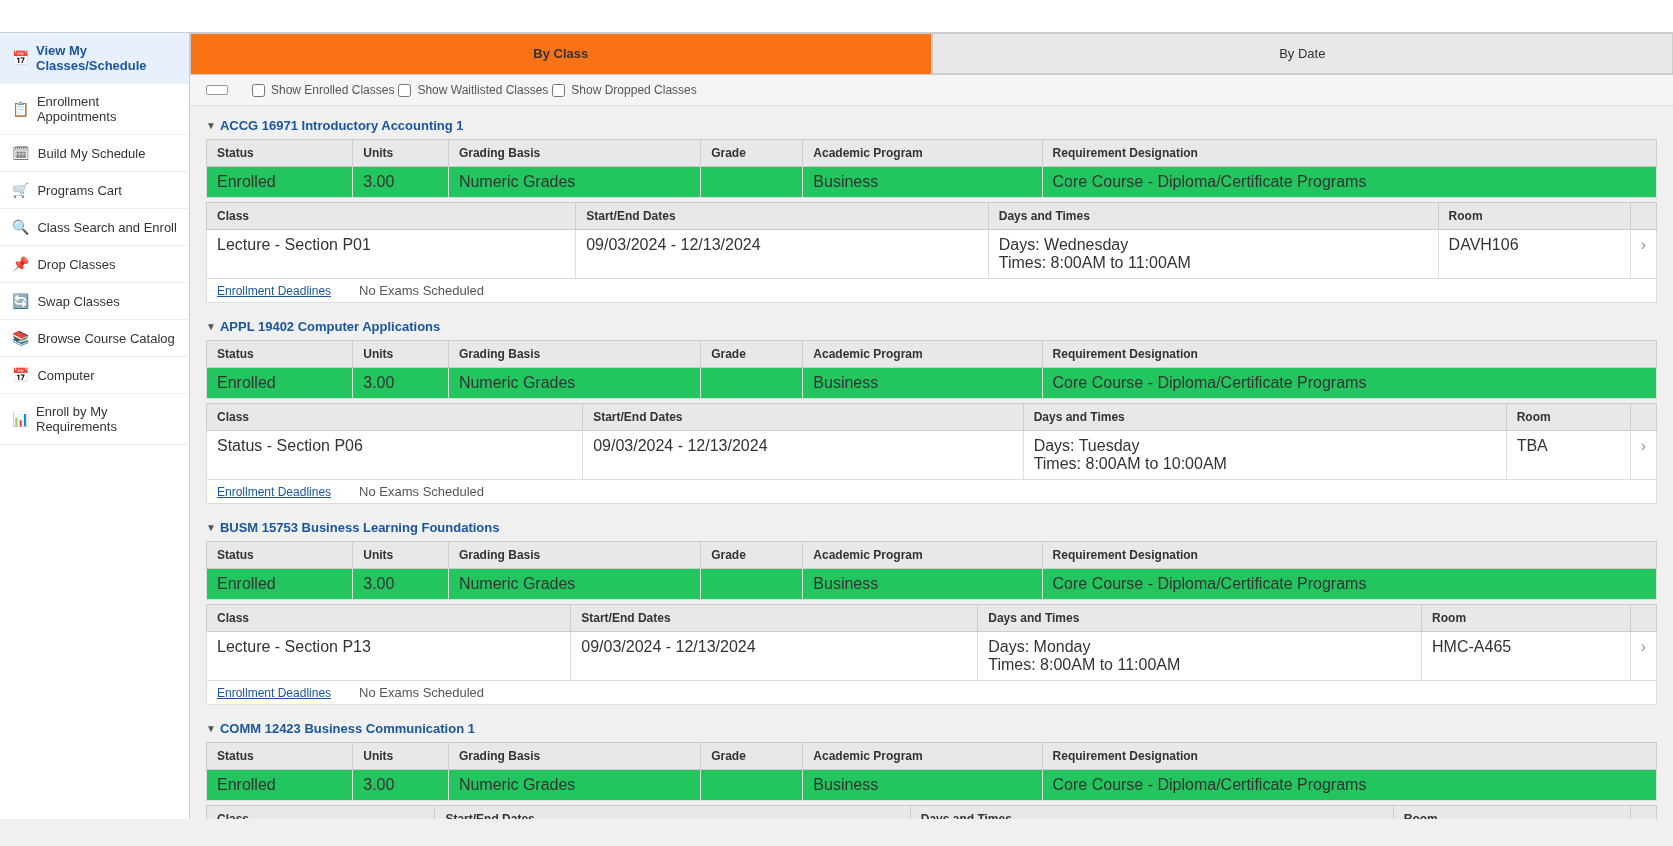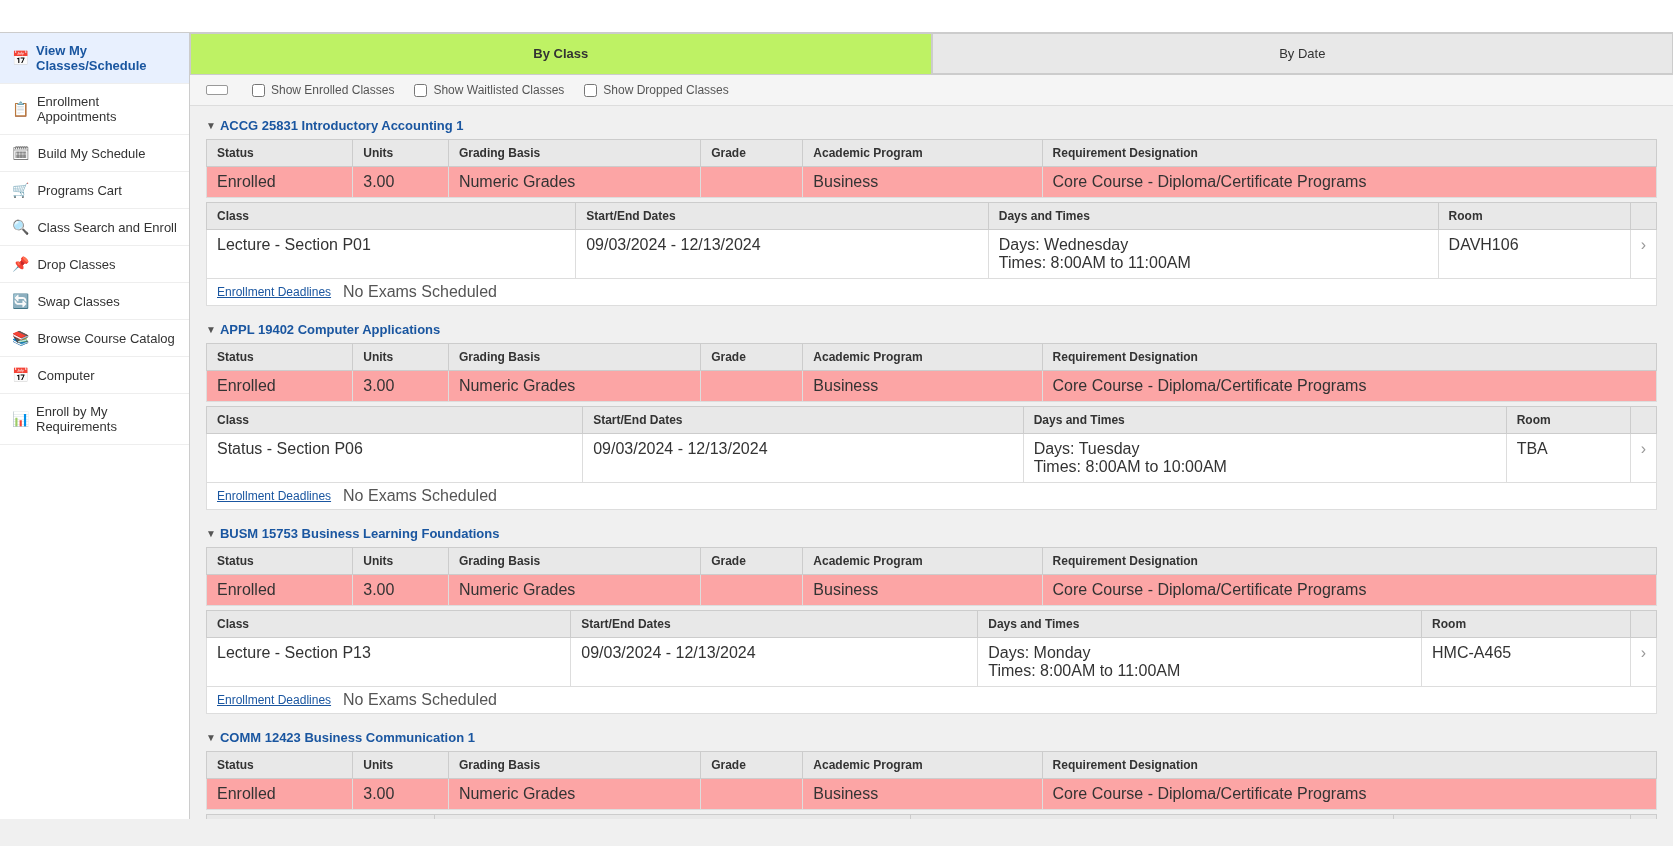--- a/index.html
+++ b/index.html
@@ -25,57 +25,57 @@
     
     .main-content { flex: 1; overflow-y: auto; background: #f0f0f0; padding: 0; }
 
     
     .tabs-bar { display: flex; border-bottom: 1px solid #ccc; }
     .tab {
       flex: 1; text-align: center; padding: 12px;
       cursor: pointer; font-size: 13px; background: #f0f0f0; border: 1px solid #ccc;
       color: #333;
     }
-    .tab.active { background: #bef264; font-weight: bold; border-bottom: none; }
+    .tab.active { background: #f97316; font-weight: bold; border-bottom: none; }
     .tab:not(.active) { background: #e8e8e8; padding-left: 12px; }
 
     
     .toolbar { padding: 8px 16px; display: flex; align-items: center; gap: 24px; background: #f5f5f5; border-bottom: 1px solid #ddd; }
     .btn-print {
       border: 1px solid #999; background: #fff; padding: 4px 10px;
       cursor: pointer; font-size: 12px; color: #333; border-radius: 2px;
     }
     .checkbox-group { display: flex; align-items: center; gap: 6px; font-size: 12px; color: #555; }
     .checkbox-group input { margin: 0; }
 
     
     .course-section { margin: 12px 16px; }
     .course-title {
       font-size: 13px; font-weight: bold; color: #1a56a0; margin-bottom: 6px;
       display: flex; align-items: center; gap: 4px;
     }
     .chevron-icon { font-size: 10px; color: #555; }
 
     
-    .data-table { width: 100%; border-collapse: collapse; background: #fca5a5; border: 1px solid #ccc; margin-bottom: 0; }
+    .data-table { width: 100%; border-collapse: collapse; background: #22c55e; border: 1px solid #ccc; margin-bottom: 0; }
     .data-table th {
       background: #e8e8e8; padding: 6px 10px; text-align: left;
       font-weight: bold; font-size: 12px; border: 1px solid #ccc;
     }
     .data-table td { padding: 6px 10px; border: 1px solid #ddd; font-size: 16px; vertical-align: top; }
     .data-table tr:nth-child(even) td { background: #fafafa; }
 
     .status-enrolled { color: #333; }
     .table-row-class-data td { background: #fff; }
 
     .chevron-right { color: #999; font-size: 14px; text-align: right; }
 
-    .enrollment-footer { padding: 4px 10px; background: #fff; border: 1px solid #ddd; border-top: none; display: flex; align-items: center; gap: 12px; }
+    .enrollment-footer { padding: 4px 10px; background: #fff; border: 1px solid #ddd; border-top: none; display: flex; align-items: center; gap: 28px; }
     .enrollment-link { color: #1a56a0; text-decoration: underline; cursor: pointer; font-size: 12px; }
-    .no-exams { color: #555; font-size: 16px; }
+    .no-exams { color: #555; font-size: 13px; }
 
     .section-wrapper { margin-bottom: 16px; }
   </style>
 </head>
 <body>
 
 <div class="page-header">
   <div class="page-title"></div>
   <div class="page-subtitle">
     <span></span><br>
@@ -128,42 +128,42 @@
     </div>
 
   <div class="main-content">
     <div class="tabs-bar" id="tabs-bar">
         <div class="tab active">By Class</div>
         <div class="tab">By Date</div>
       </div>
 
     <div class="toolbar">
       <button class="btn-print"></button>
-      <div id="checkboxes-container" style="display:flex;gap:20px;">
+      <div id="checkboxes-container" style="display:flex;gap:4px;">
           <label class="checkbox-group">
             <input type="checkbox" style="">
             <span>Show Enrolled Classes</span>
           </label>
           <label class="checkbox-group">
             <input type="checkbox" style="">
             <span>Show Waitlisted Classes</span>
           </label>
           <label class="checkbox-group">
             <input type="checkbox" style="">
             <span>Show Dropped Classes</span>
           </label>
         </div>
     </div>
 
     <div id="courses-container">
         <div class="section-wrapper">
     <div class="course-section">
       <div class="course-title">
         <span class="chevron-icon">▼</span>
-        <span>ACCG 25831 Introductory Accounting 1</span>
+        <span>ACCG 16971 Introductory Accounting 1</span>
       </div>
       <table class="data-table">
         <thead>
           <tr>
             <th>Status</th>
             <th>Units</th>
             <th>Grading Basis</th>
             <th>Grade</th>
             <th>Academic Program</th>
             <th>Requirement Designation</th>

